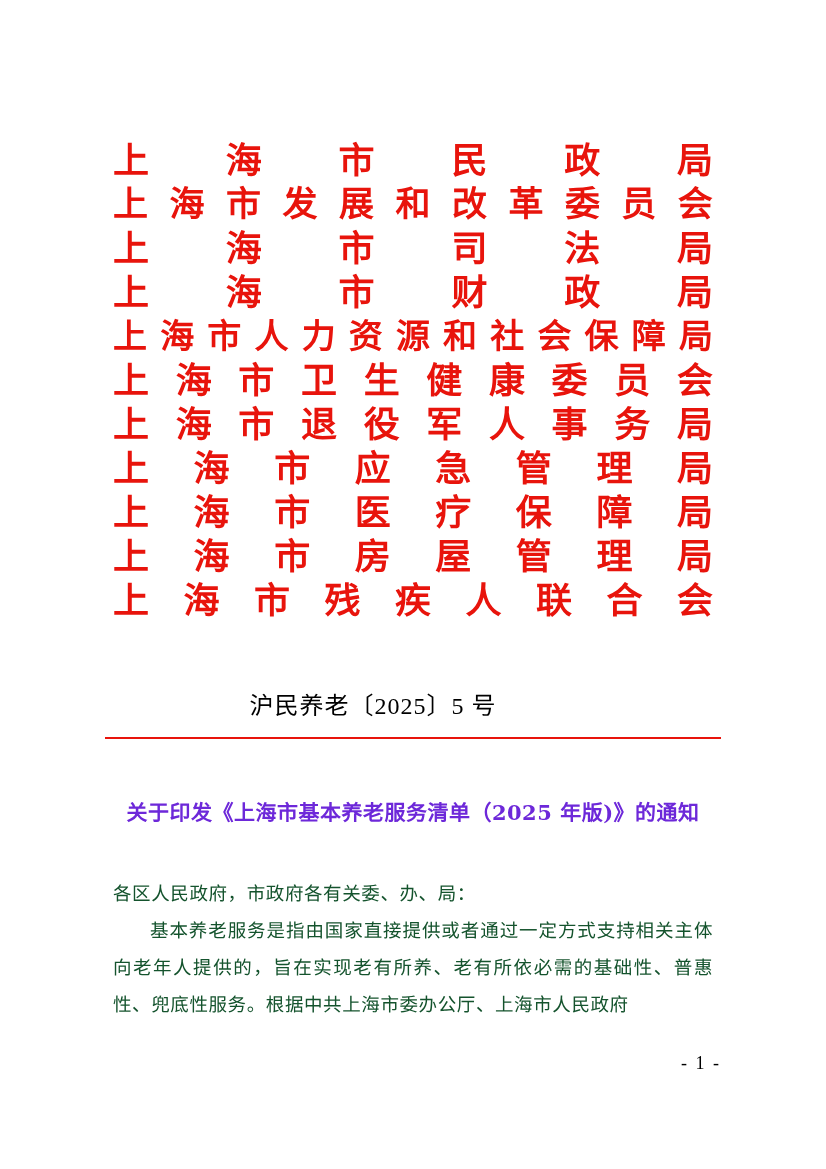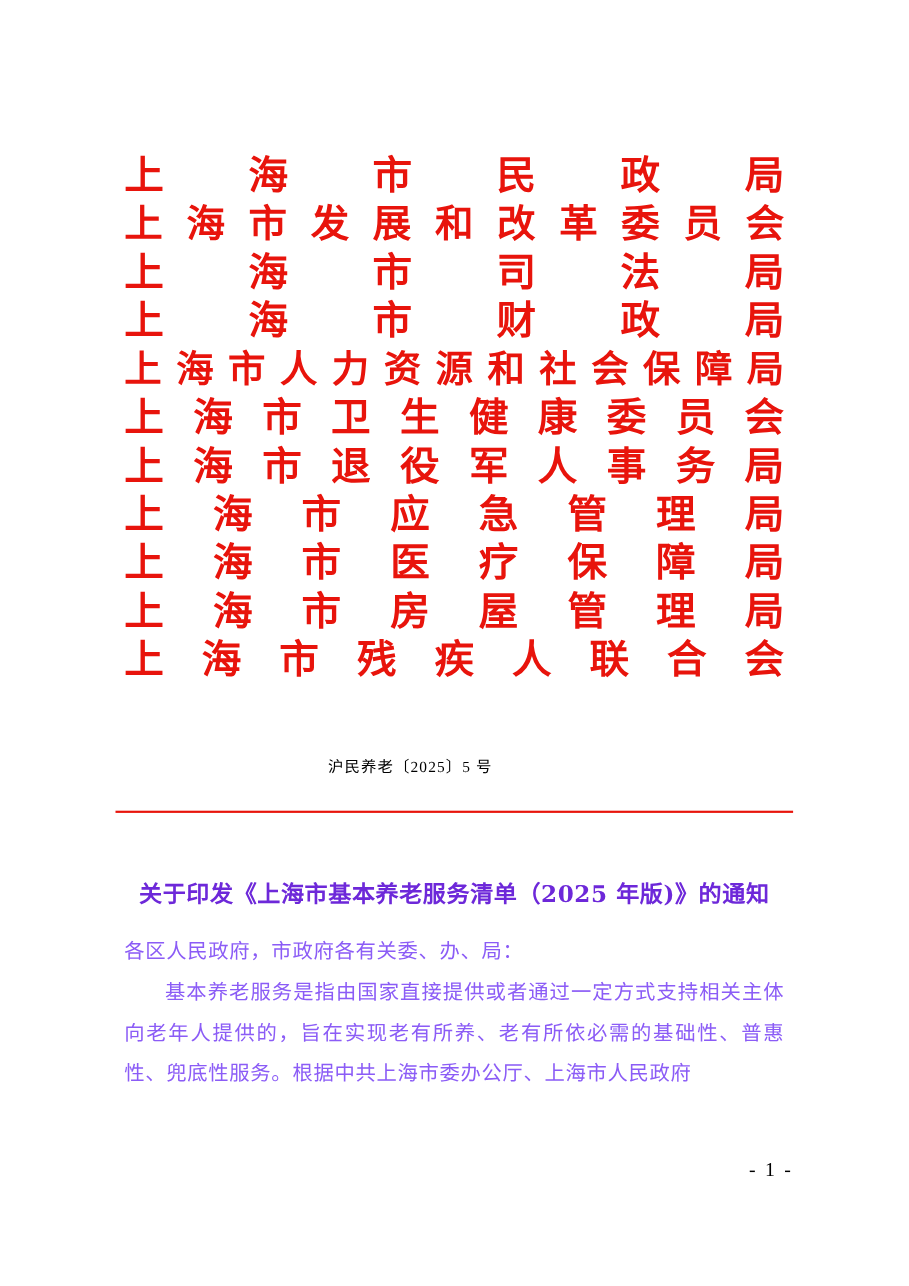--- a/index.html
+++ b/index.html
@@ -57,21 +57,21 @@
   }
 
   
   .doc-number {
     position: absolute;
     top: 686px;
     left: 0;
     width: 746px;
     text-align: center;
     font-family: "Liberation Serif", "DejaVu Serif", serif;
-    font-size: 14px;
+    font-size: 24px;
     letter-spacing: 1px;
     color: #000;
   }
 
   
   .red-rule {
     position: absolute;
     top: 737px;
     left: 105px;
     width: 616px;
@@ -90,27 +90,27 @@
     font-weight: bold;
     font-size: 21px;
     letter-spacing: 0.5px;
     color: #6d28d9;
     white-space: nowrap;
   }
 
   
   .body-text {
     position: absolute;
-    top: 848px;
+    top: 876px;
     left: 113px;
     width: 600px;
     font-family: "Liberation Serif", "DejaVu Serif", serif;
     font-size: 18.5px;
     line-height: 37px;
-    color: #8b5cf6;
+    color: #14532d;
     letter-spacing: 0.6px;
   }
   .body-text p {
     margin: 0;
     text-align: justify;
     text-align-last: left;
   }
   .body-text p.indent {
     text-indent: 2em;
     font-family: Liberation Serif, serif;

